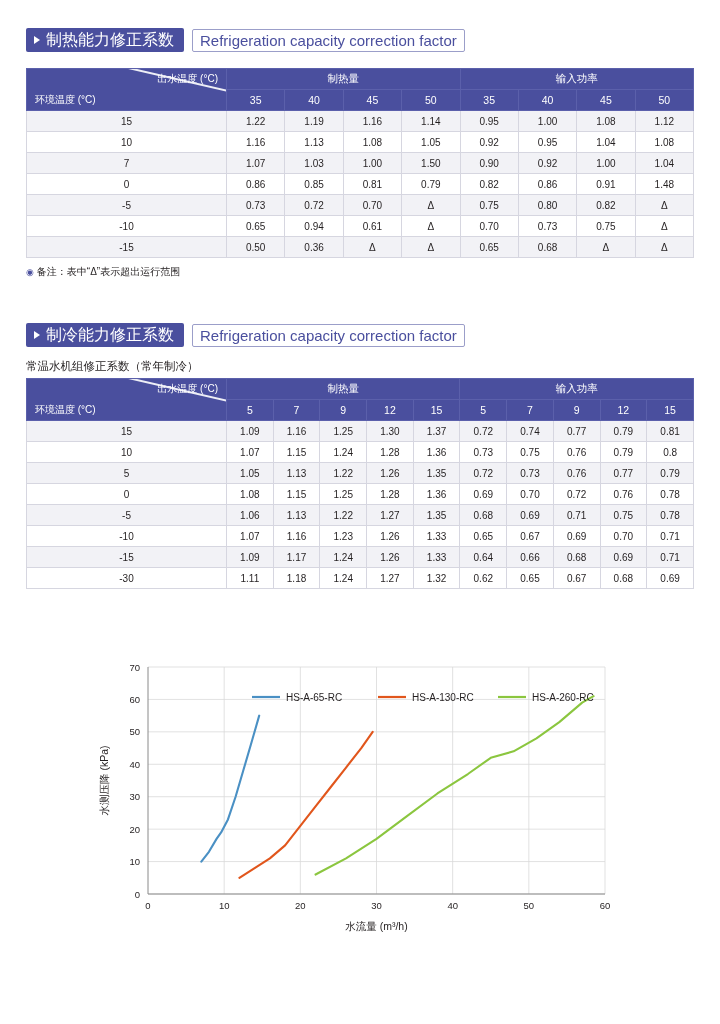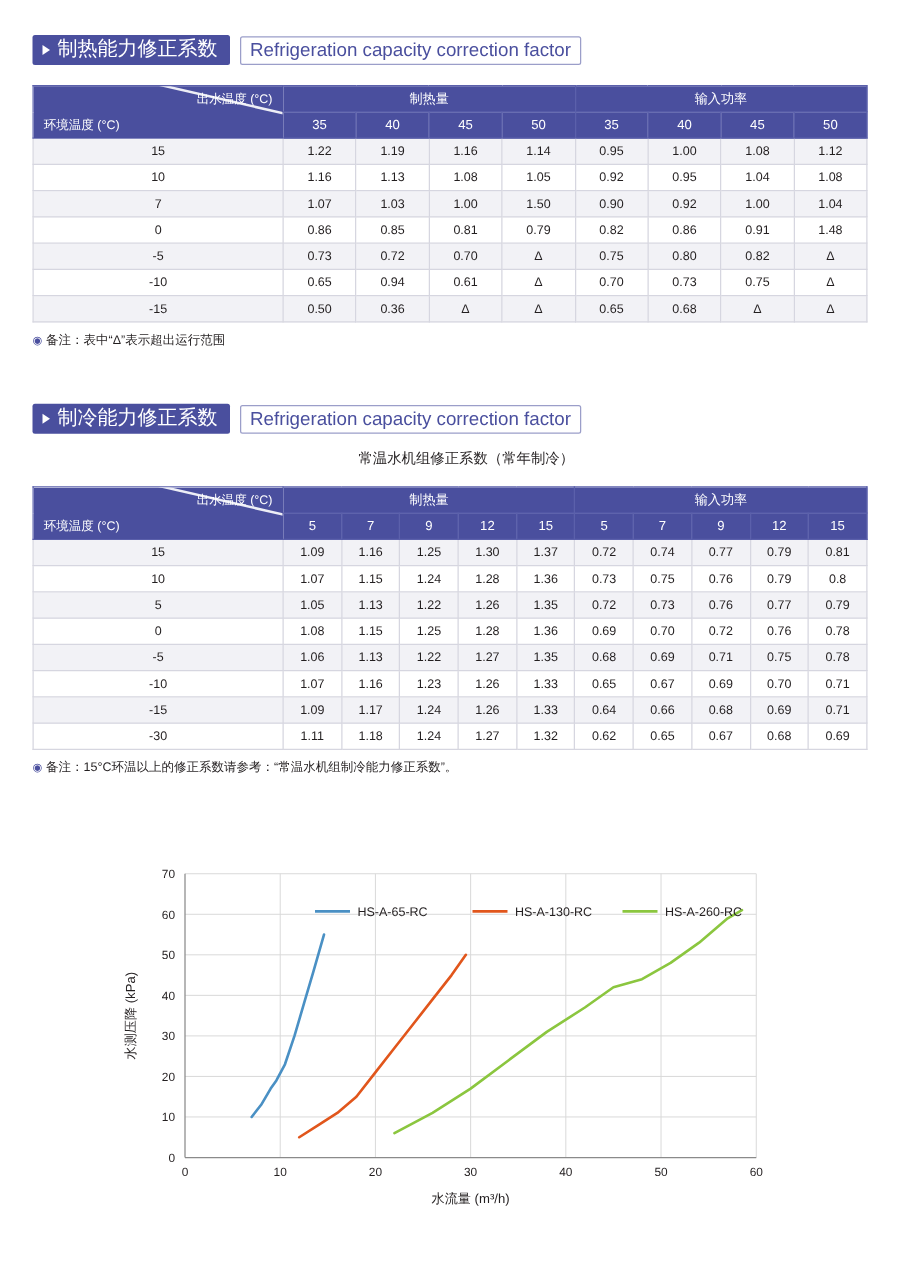--- a/index.html
+++ b/index.html
@@ -40,24 +40,23 @@
     font-size: 15px;
     color: #4a4f9e;
     border: 1px solid #9b9ec9;
     border-radius: 2px;
     padding: 3px 7px;
     line-height: 1;
     white-space: nowrap;
   }
 
   .sub-title {
-    margin: 12px 0 15px 26px;
+    margin: 12px 0 4px 26px;
     font-size: 11.5px;
     color: #231f20;
-    text-align: center;
   }
 
   
   table.data {
     border-collapse: collapse;
     margin-left: 26px;
     width: 668px;
     font-size: 10px;
     table-layout: fixed;
   }
@@ -377,23 +376,20 @@
           <td>1.32</td>
           <td>0.62</td>
           <td>0.65</td>
           <td>0.67</td>
           <td>0.68</td>
           <td>0.69</td>
         </tr>
       </tbody>
   </table>
 
-  <div class="note">
-    <span class="dot">◉</span><span>备注：15°C环温以上的修正系数请参考：“常温水机组制冷能力修正系数”。</span>
-  </div>
 
   <div class="gap-lg"></div>
 
 
   <div class="chart-wrap">
     <svg id="chart-svg" width="720" height="290" viewBox="0 0 720 290">
         <line x1="148" y1="245" x2="605" y2="245" stroke="#d9d9d9" stroke-width="0.8"></line>
         <text x="140" y="248.5" text-anchor="end" font-size="9.5" fill="#231f20" font-family="&quot;Liberation Sans&quot;, sans-serif">0</text>
         <line x1="148" y1="212.57142857142858" x2="605" y2="212.57142857142858" stroke="#d9d9d9" stroke-width="0.8"></line>
         <text x="140" y="216.07142857142858" text-anchor="end" font-size="9.5" fill="#231f20" font-family="&quot;Liberation Sans&quot;, sans-serif">10</text>

